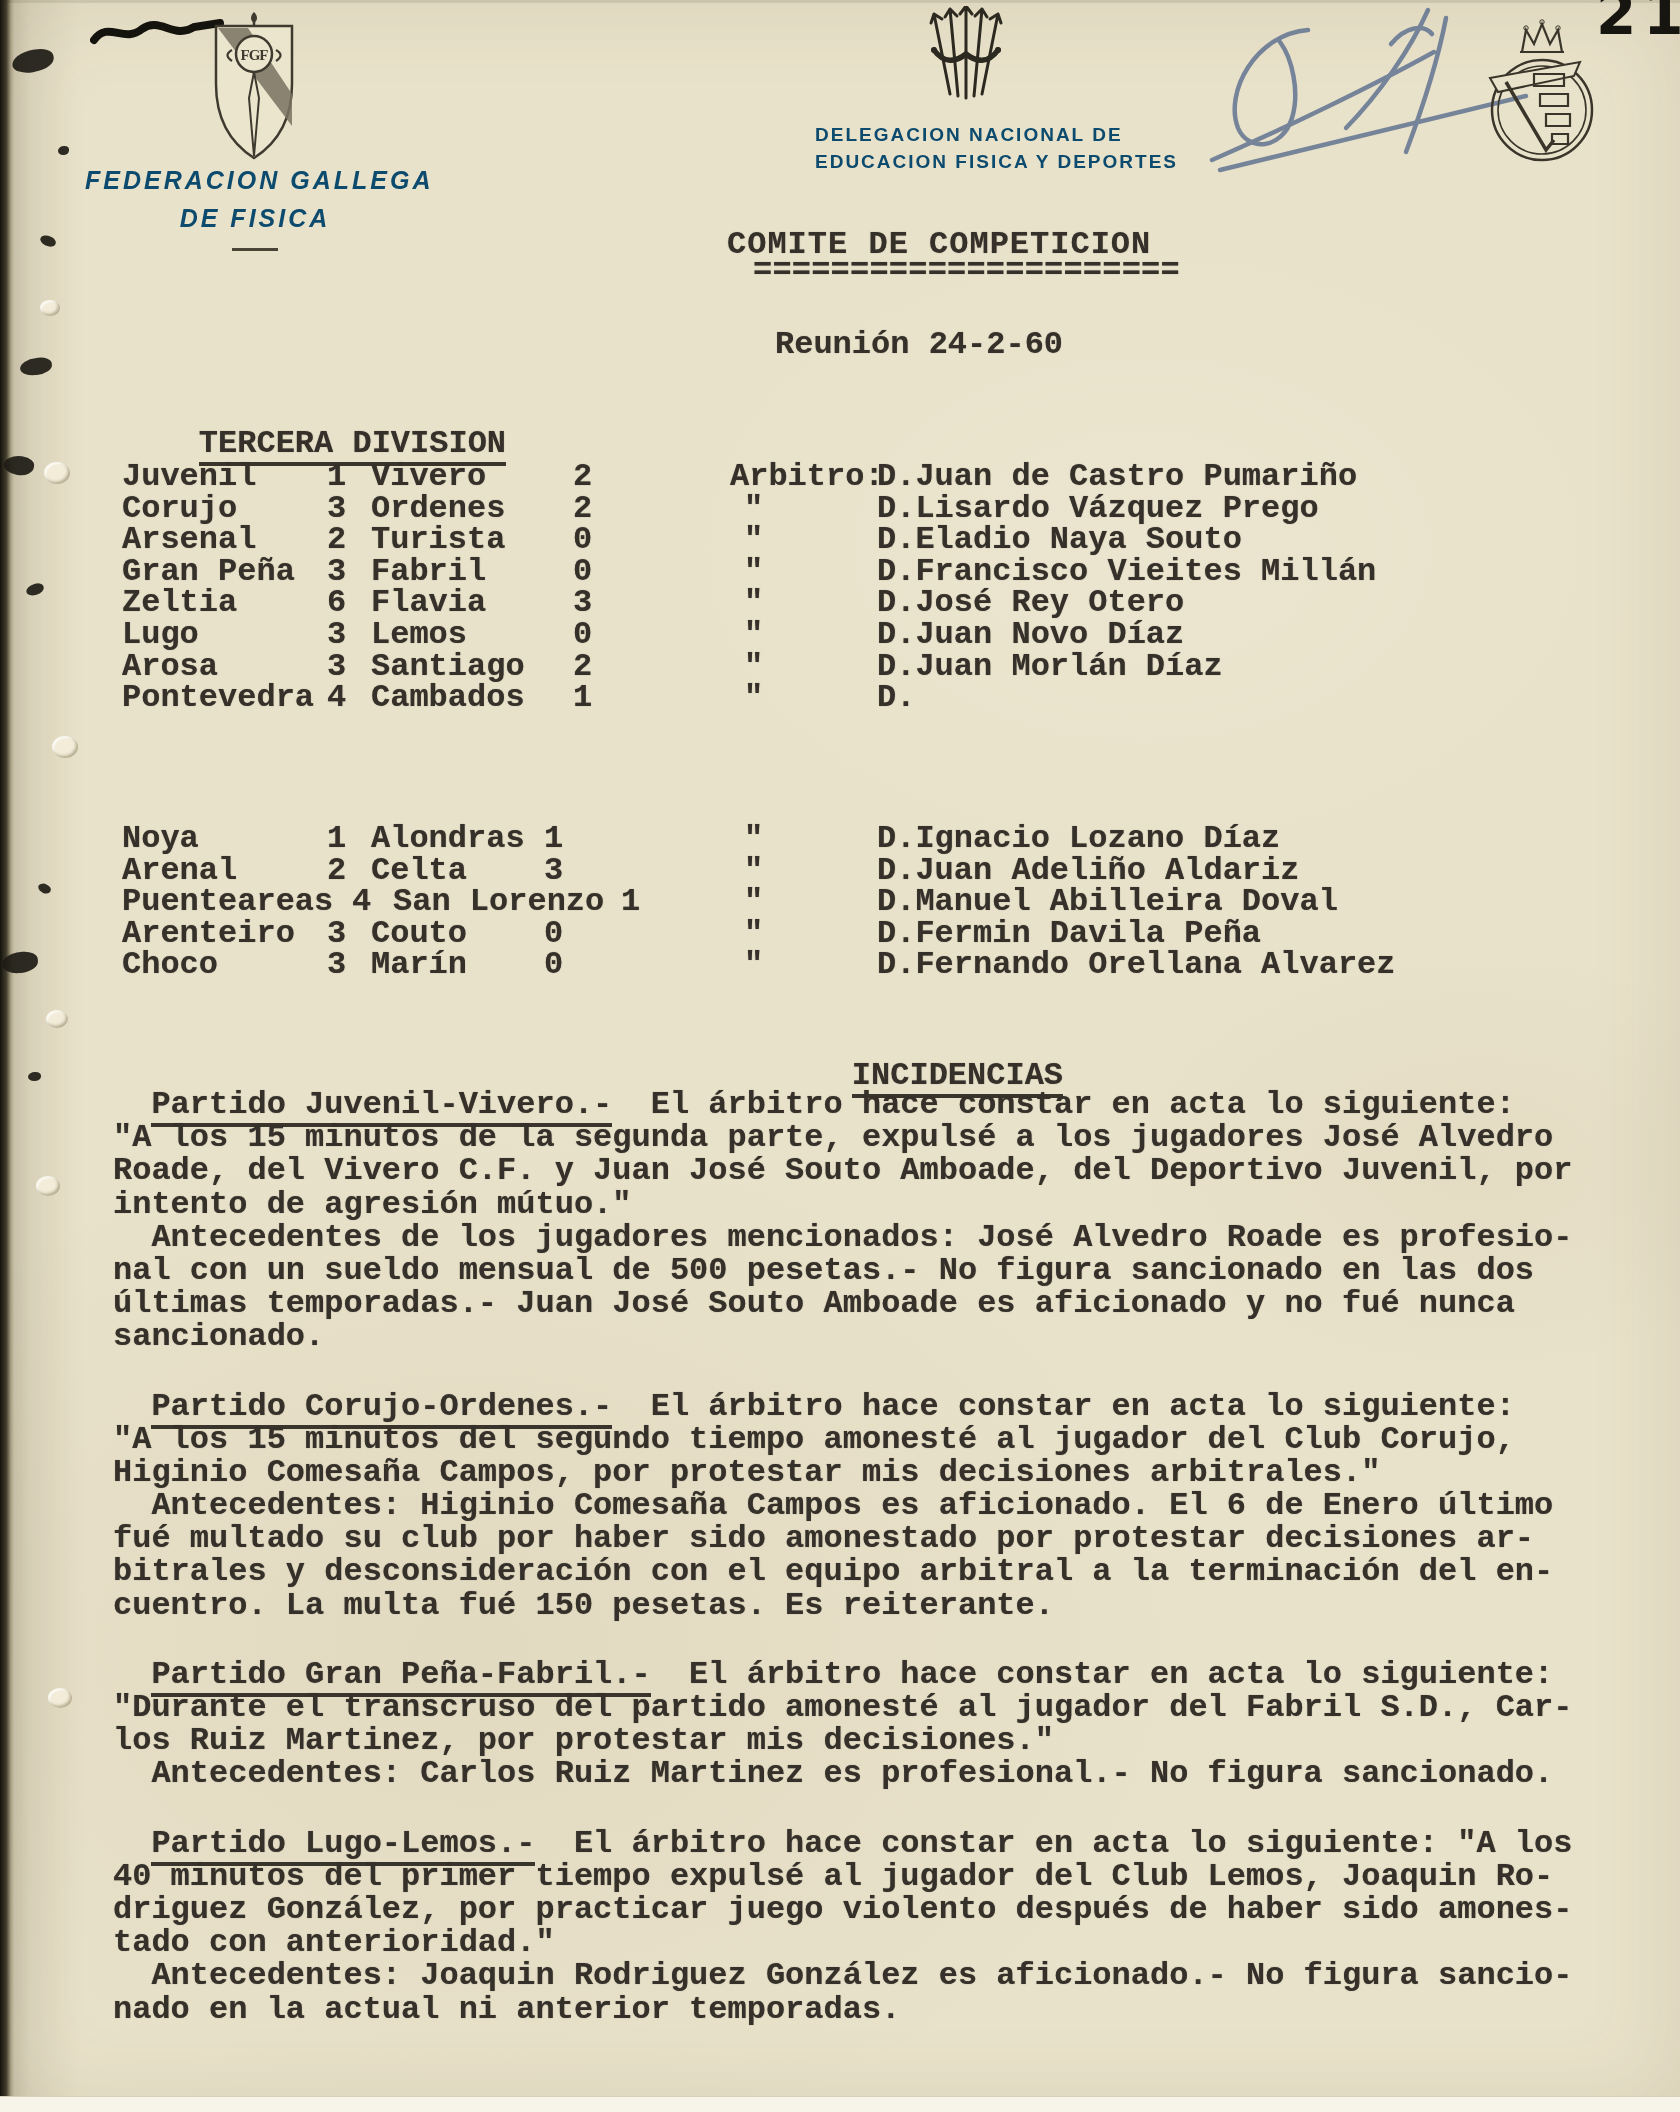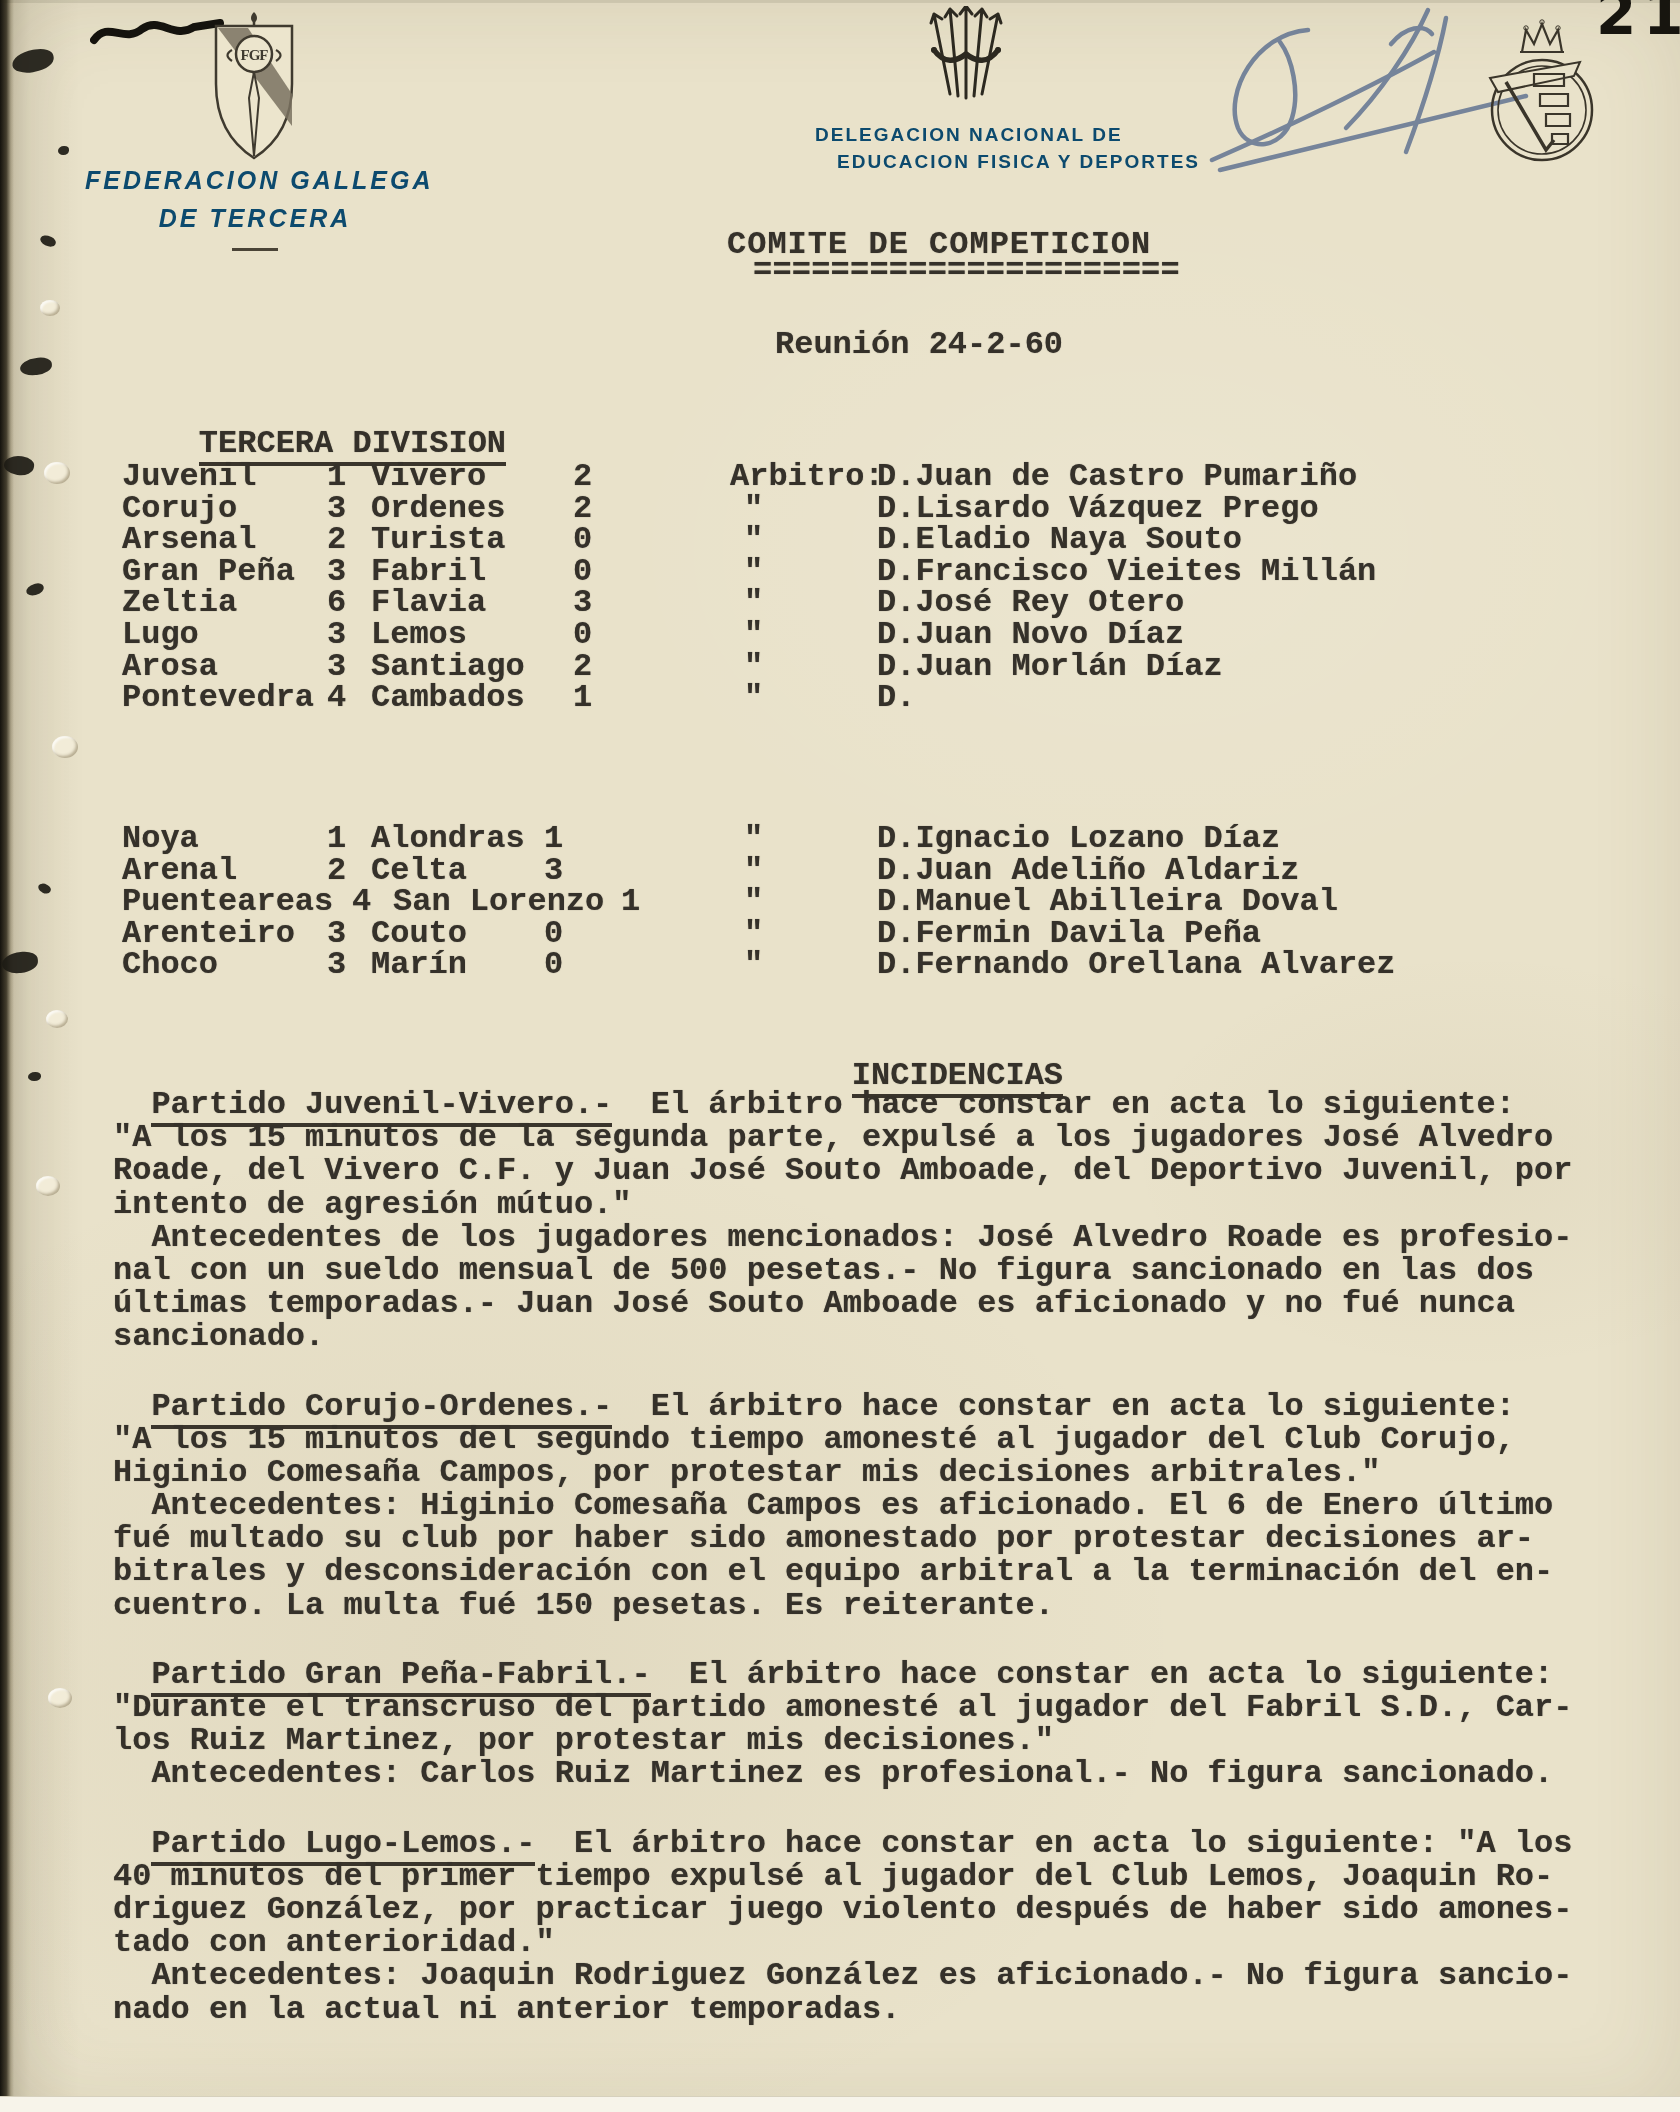--- a/index.html
+++ b/index.html
@@ -91,37 +91,37 @@
     <path d="M48,2 C44,6 44,10 48,13 C52,10 52,6 48,2 Z" fill="#3f3a2f"></path>
     <path d="M48,12 V18" stroke="#3f3a2f" stroke-width="2.5"></path>
     <path d="M10,16 H86 V74 C86,112 70,134 48,148 C26,134 10,112 10,74 Z" fill="#ece5cd" stroke="#3f3a2f" stroke-width="2.5"></path>
     <path d="M12,18 L42,18 L86,84 L86,116 Z" fill="#7a7260" opacity="0.85"></path>
     <path d="M48,62 L53,88 L48,146 L43,88 Z" fill="#ece5cd" stroke="#3f3a2f" stroke-width="2"></path>
     <circle cx="48" cy="44" r="18" fill="#ece5cd" stroke="#3f3a2f" stroke-width="2.5"></circle>
     <text x="48" y="50" text-anchor="middle" font-family="Liberation Serif, serif" font-size="15" font-weight="bold" fill="#3f3a2f" letter-spacing="-1">FGF</text>
     <path d="M26,40 q-9,5 0,11 M70,40 q9,5 0,11" fill="none" stroke="#3f3a2f" stroke-width="2.2"></path>
   </svg>
   <div class="abs print lh-big" style="left:85px;top:166px;width:340px;text-align:center">FEDERACION GALLEGA</div>
-  <div class="abs print lh-big" style="left:85px;top:204px;width:340px;text-align:center">DE TERCERA</div>
+  <div class="abs print lh-big" style="left:85px;top:204px;width:340px;text-align:center">DE FISICA</div>
   <div class="lh-rule" style="left:232px;top:248px;width:46px"></div>
 
   <svg class="abs" style="left:926px;top:6px" width="80" height="94" viewBox="0 0 80 94">
     <g stroke="#2c2920" stroke-width="3" fill="none" stroke-linecap="round">
       <path d="M24,88 L8,8 M8,8 l-3,9 M8,8 l8,5"></path>
       <path d="M32,90 L24,3 M24,3 l-5,8 M24,3 l7,7"></path>
       <path d="M40,92 L40,0 M40,0 l-6,8 M40,0 l6,8"></path>
       <path d="M48,90 L56,3 M56,3 l-7,7 M56,3 l5,8"></path>
       <path d="M56,88 L72,8 M72,8 l-8,5 M72,8 l3,9"></path>
     </g>
     <path d="M8,44 C18,58 30,56 40,48 C50,56 62,58 72,44" fill="none" stroke="#2c2920" stroke-width="5.5" stroke-linecap="round"></path>
     <circle cx="8" cy="44" r="3" fill="#2c2920"></circle>
       <circle cx="72" cy="44" r="3" fill="#2c2920"></circle>
   </svg>
   <div class="abs print lh-small" style="left:815px;top:124px;width:300px;text-align:center">DELEGACION NACIONAL DE</div>
-  <div class="abs print lh-small" style="left:837px;top:151px;width:300px;text-align:center">EDUCACION FISICA Y DEPORTES</div>
+  <div class="abs print lh-small" style="left:815px;top:151px;width:300px;text-align:center">EDUCACION FISICA Y DEPORTES</div>
 
   <svg class="abs" style="left:1196px;top:0" width="350" height="190" viewBox="0 0 350 190">
     <g fill="none" stroke="#5d7090" stroke-width="4.5" stroke-linecap="round" opacity="0.82">
       <path d="M112,30 C60,34 28,92 42,128 C52,152 86,150 96,118 C104,92 96,58 84,42"></path>
       <path d="M16,160 C90,128 180,84 238,52"></path>
       <path d="M150,128 C185,92 215,48 232,10"></path>
       <path d="M250,18 C240,70 222,120 210,152"></path>
       <path d="M24,170 L330,96"></path>
       <path d="M195,44 C210,26 228,24 236,34"></path>
     </g>

